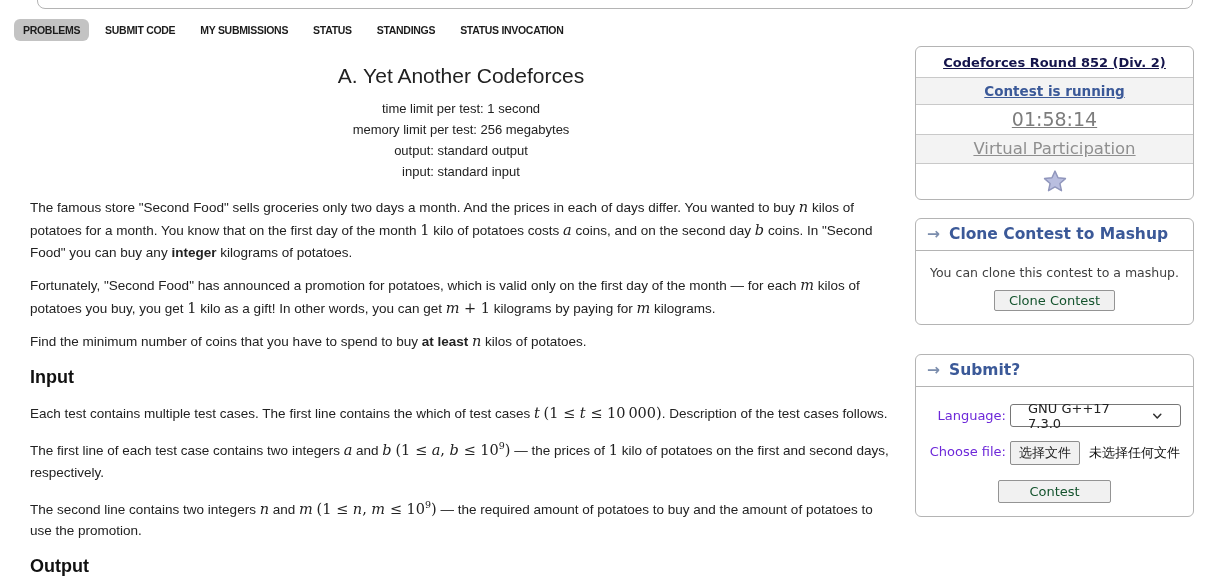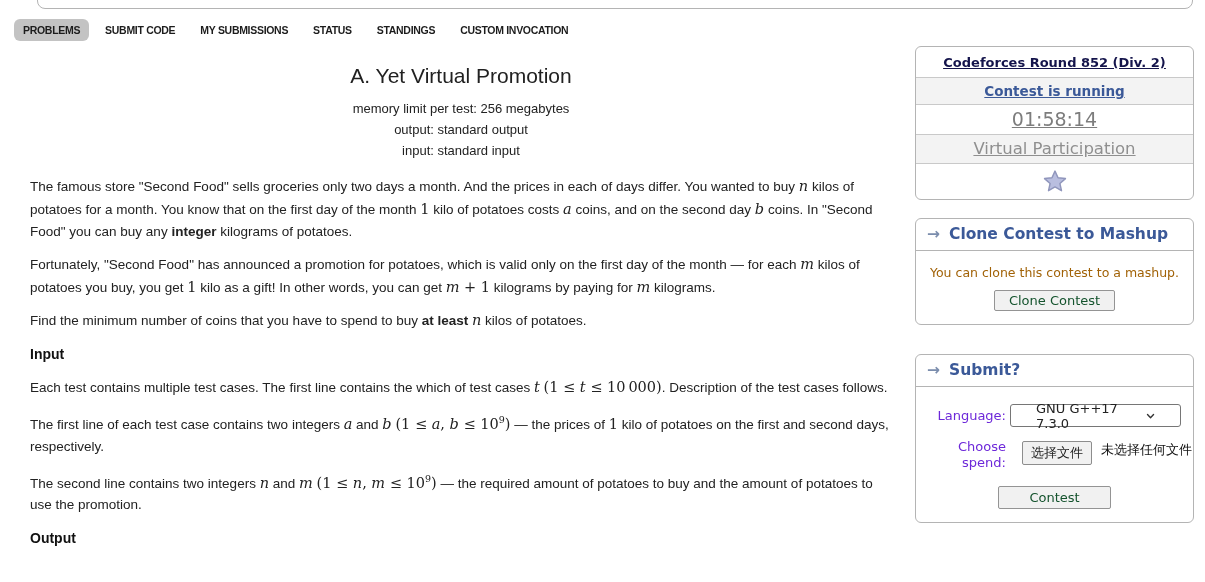--- a/index.html
+++ b/index.html
@@ -15,21 +15,21 @@
   .tab { font-weight:bold; font-size:10.5px; letter-spacing:-0.3px; padding:5px 9px;
          border-radius:6px; color:#1c1c1c; white-space:nowrap; cursor:pointer; }
   .tab.selected { background:var(--selected-tab-bg); }
 
   
   .main { position:absolute; left:30px; top:56px; width:862px; }
   .p-title { font-size:21px; font-weight:400; text-align:center; margin:8px 0 10px; color:#212121; }
   .meta-line { text-align:center; font-size:13px; line-height:21px; color:#222; }
   .stpara { font-size:13.5px; line-height:22px; margin:10px 0; color:#222; }
   .stpara:first-child { margin-top:14px; }
-  .section-h { font-size:14px; font-weight:bold; margin:14px 0 2px; color:#111; }
+  .section-h { font-size:18px; font-weight:bold; margin:14px 0 2px; color:#111; }
   .seg-t  { }
   .seg-b  { font-weight:bold; }
   .seg-var { font-family:"DejaVu Serif","Liberation Serif",serif; font-style:italic; font-size:14.5px; }
   .seg-num { font-family:"DejaVu Serif","Liberation Serif",serif; font-size:14.5px; }
   sup.seg-sup { font-family:"DejaVu Serif","Liberation Serif",serif; font-size:9.5px; }
 
   
   .sidebar { position:absolute; left:915px; top:46px; width:279px;
              font-family:"DejaVu Sans","Liberation Sans",sans-serif; }
   .box { border:1px solid var(--box-border); border-radius:6px; background:#fff; overflow:hidden; }
@@ -45,57 +45,58 @@
   .row-timer { font-size:19px; color:var(--timer); padding:3px 6px 4px; }
   .row-mode  { background:var(--row-shade); color:#8f8f8f; font-size:16.5px; padding:4px 6px 5px; }
   .row-star  { padding:5px 0 6px; line-height:0; }
   .row-star svg { cursor:pointer; }
 
   .caption-row { display:flex; gap:9px; align-items:baseline; padding:6px 11px 7px;
                  border-bottom:1px solid var(--box-border); font-weight:bold; font-size:15.5px;
                  color:var(--caption); }
   .caption-arrow { color:#7b8dad; font-weight:bold; }
 
-  .clone-text { text-align:center; font-size:12.5px; margin:14px 8px 10px; color:#a16207; }
+  .clone-text { text-align:center; font-size:12.5px; margin:14px 8px 10px; color:#404040; }
   .btn { display:block; margin:0 auto; background:#f1f1f1; border:1px solid #949494;
          border-radius:2px; font-size:13px; font-family:"DejaVu Sans","Liberation Sans",sans-serif;
          padding:2px 14px; color:#14532d; cursor:pointer; }
   .clone-btn { margin-bottom:13px; }
 
   .form-row { display:grid; grid-template-columns:78px 1fr; padding:12px 12px 0; font-size:13px;
               align-items:center; column-gap:4px; }
   .form-row.first { padding-top:17px; }
   .form-label { color:#6d28d9; line-height:16px;text-align:right; }
   .select { display:flex; justify-content:space-between; align-items:center;
-            border:1px solid #767676; border-radius:3px; height:21px; padding:0 25px;
+            border:1px solid #767676; border-radius:3px; height:21px; padding:0 17px;
             font-size:13px; background:#fff; cursor:pointer;gap:20px; }
-  .file-ctrl { display:flex; gap:9px; align-self:start; margin-top:2px;margin-left:12px; }
+  .file-ctrl { display:flex; align-items:center; gap:9px; align-self:start; margin-top:2px; }
   .file-btn { border:1px solid #8d8d8d; background:#f1f1f1; border-radius:2px;
               padding:2px 8px; font-size:13px; cursor:pointer; white-space:nowrap; }
   .file-status { font-size:13px; color:#111; white-space:nowrap; }
   .submit-btn { margin:15px auto 13px; padding:3px 30px; }
 </style>
 </head>
 <body>
 
 <div class="page">
   <div class="top-edge"></div>
 
   <nav class="tabs" id="tab-bar">
       <div class="tab selected">PROBLEMS</div>
       <div class="tab">SUBMIT CODE</div>
       <div class="tab">MY SUBMISSIONS</div>
       <div class="tab">STATUS</div>
       <div class="tab">STANDINGS</div>
-      <div class="tab">CUSTOM INVOCATION</div>
+      <div class="tab">STATUS INVOCATION</div>
     </nav>
 
   <main class="main">
-    <h1 class="p-title">A. Yet Virtual Promotion</h1>
+    <h1 class="p-title">A. Yet Another Codeforces</h1>
     <div>
+      <div class="meta-line">time limit per test: 1 second</div>
       <div class="meta-line">memory limit per test: 256 megabytes</div>
       <div class="meta-line">output: standard output</div>
       <div class="meta-line">input: standard input</div>
     </div>
     <div id="statement-paras">
         <p class="stpara"><span class="seg-t">The famous store "Second Food" sells groceries only two days a month. And the prices in each of days differ. You wanted to buy </span><span class="seg-var">n</span><span class="seg-t"> kilos of potatoes for a month. You know that on the first day of the month </span><span class="seg-num">1</span><span class="seg-t"> kilo of potatoes costs </span><span class="seg-var">a</span><span class="seg-t"> coins, and on the second day </span><span class="seg-var">b</span><span class="seg-t"> coins. In "Second Food" you can buy any </span><span class="seg-b">integer</span><span class="seg-t"> kilograms of potatoes.</span></p>
         <p class="stpara"><span class="seg-t">Fortunately, "Second Food" has announced a promotion for potatoes, which is valid only on the first day of the month — for each </span><span class="seg-var">m</span><span class="seg-t"> kilos of potatoes you buy, you get </span><span class="seg-num">1</span><span class="seg-t"> kilo as a gift! In other words, you can get </span><span class="seg-var">m</span><span class="seg-num"> + 1</span><span class="seg-t"> kilograms by paying for </span><span class="seg-var">m</span><span class="seg-t"> kilograms.</span></p>
         <p class="stpara"><span class="seg-t">Find the minimum number of coins that you have to spend to buy </span><span class="seg-b">at least</span><span class="seg-t"> </span><span class="seg-var">n</span><span class="seg-t"> kilos of potatoes.</span></p>
       </div>
     <h2 class="section-h">Input</h2>
@@ -141,21 +142,21 @@
       <div class="form-row first">
         <span class="form-label">Language:</span>
         <div class="select">
           <span>GNU G++17 7.3.0</span>
           <svg width="12" height="12" viewBox="0 0 12 12">
             <polyline points="2,4 6,8.2 10,4" fill="none" stroke="#333" stroke-width="1.8" stroke-linecap="round" stroke-linejoin="round"></polyline>
           </svg>
         </div>
       </div>
       <div class="form-row">
-        <span class="form-label">Choose spend:</span>
+        <span class="form-label">Choose file:</span>
         <div class="file-ctrl">
           <span class="file-btn">选择文件</span>
           <span class="file-status">未选择任何文件</span>
         </div>
       </div>
       <button class="btn submit-btn">Contest</button>
     </div>
 
   </aside>
 </div>

